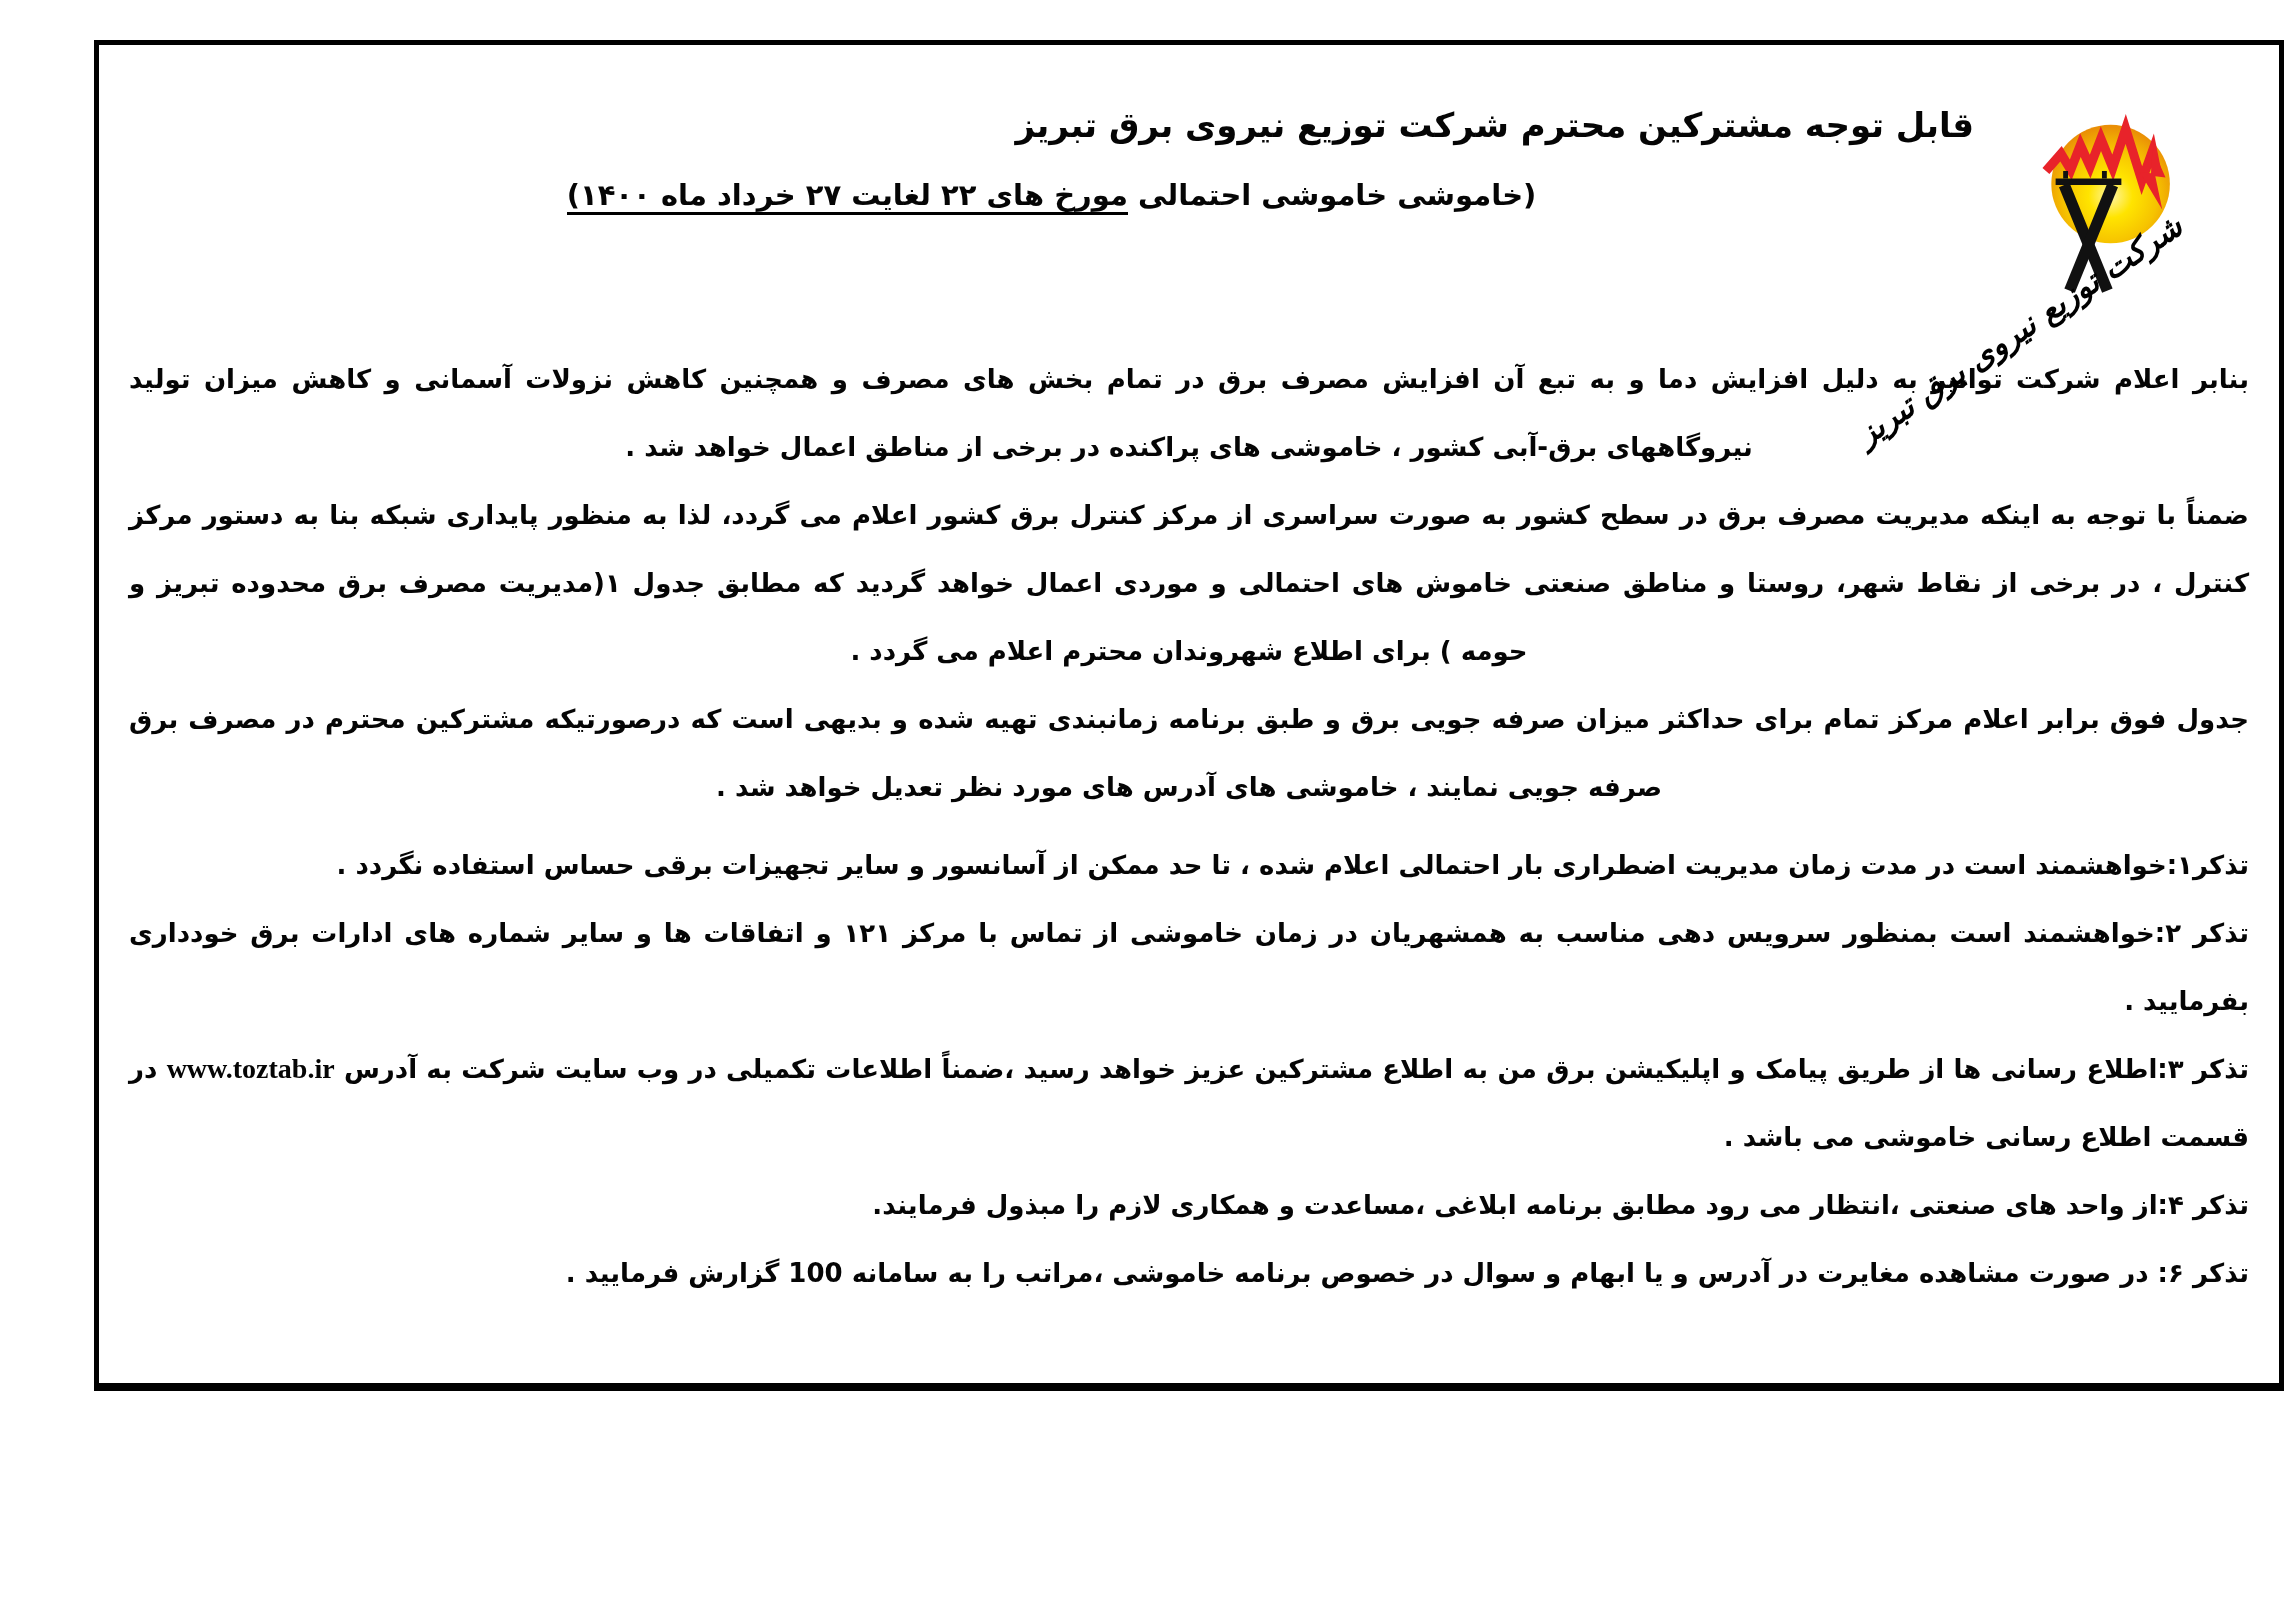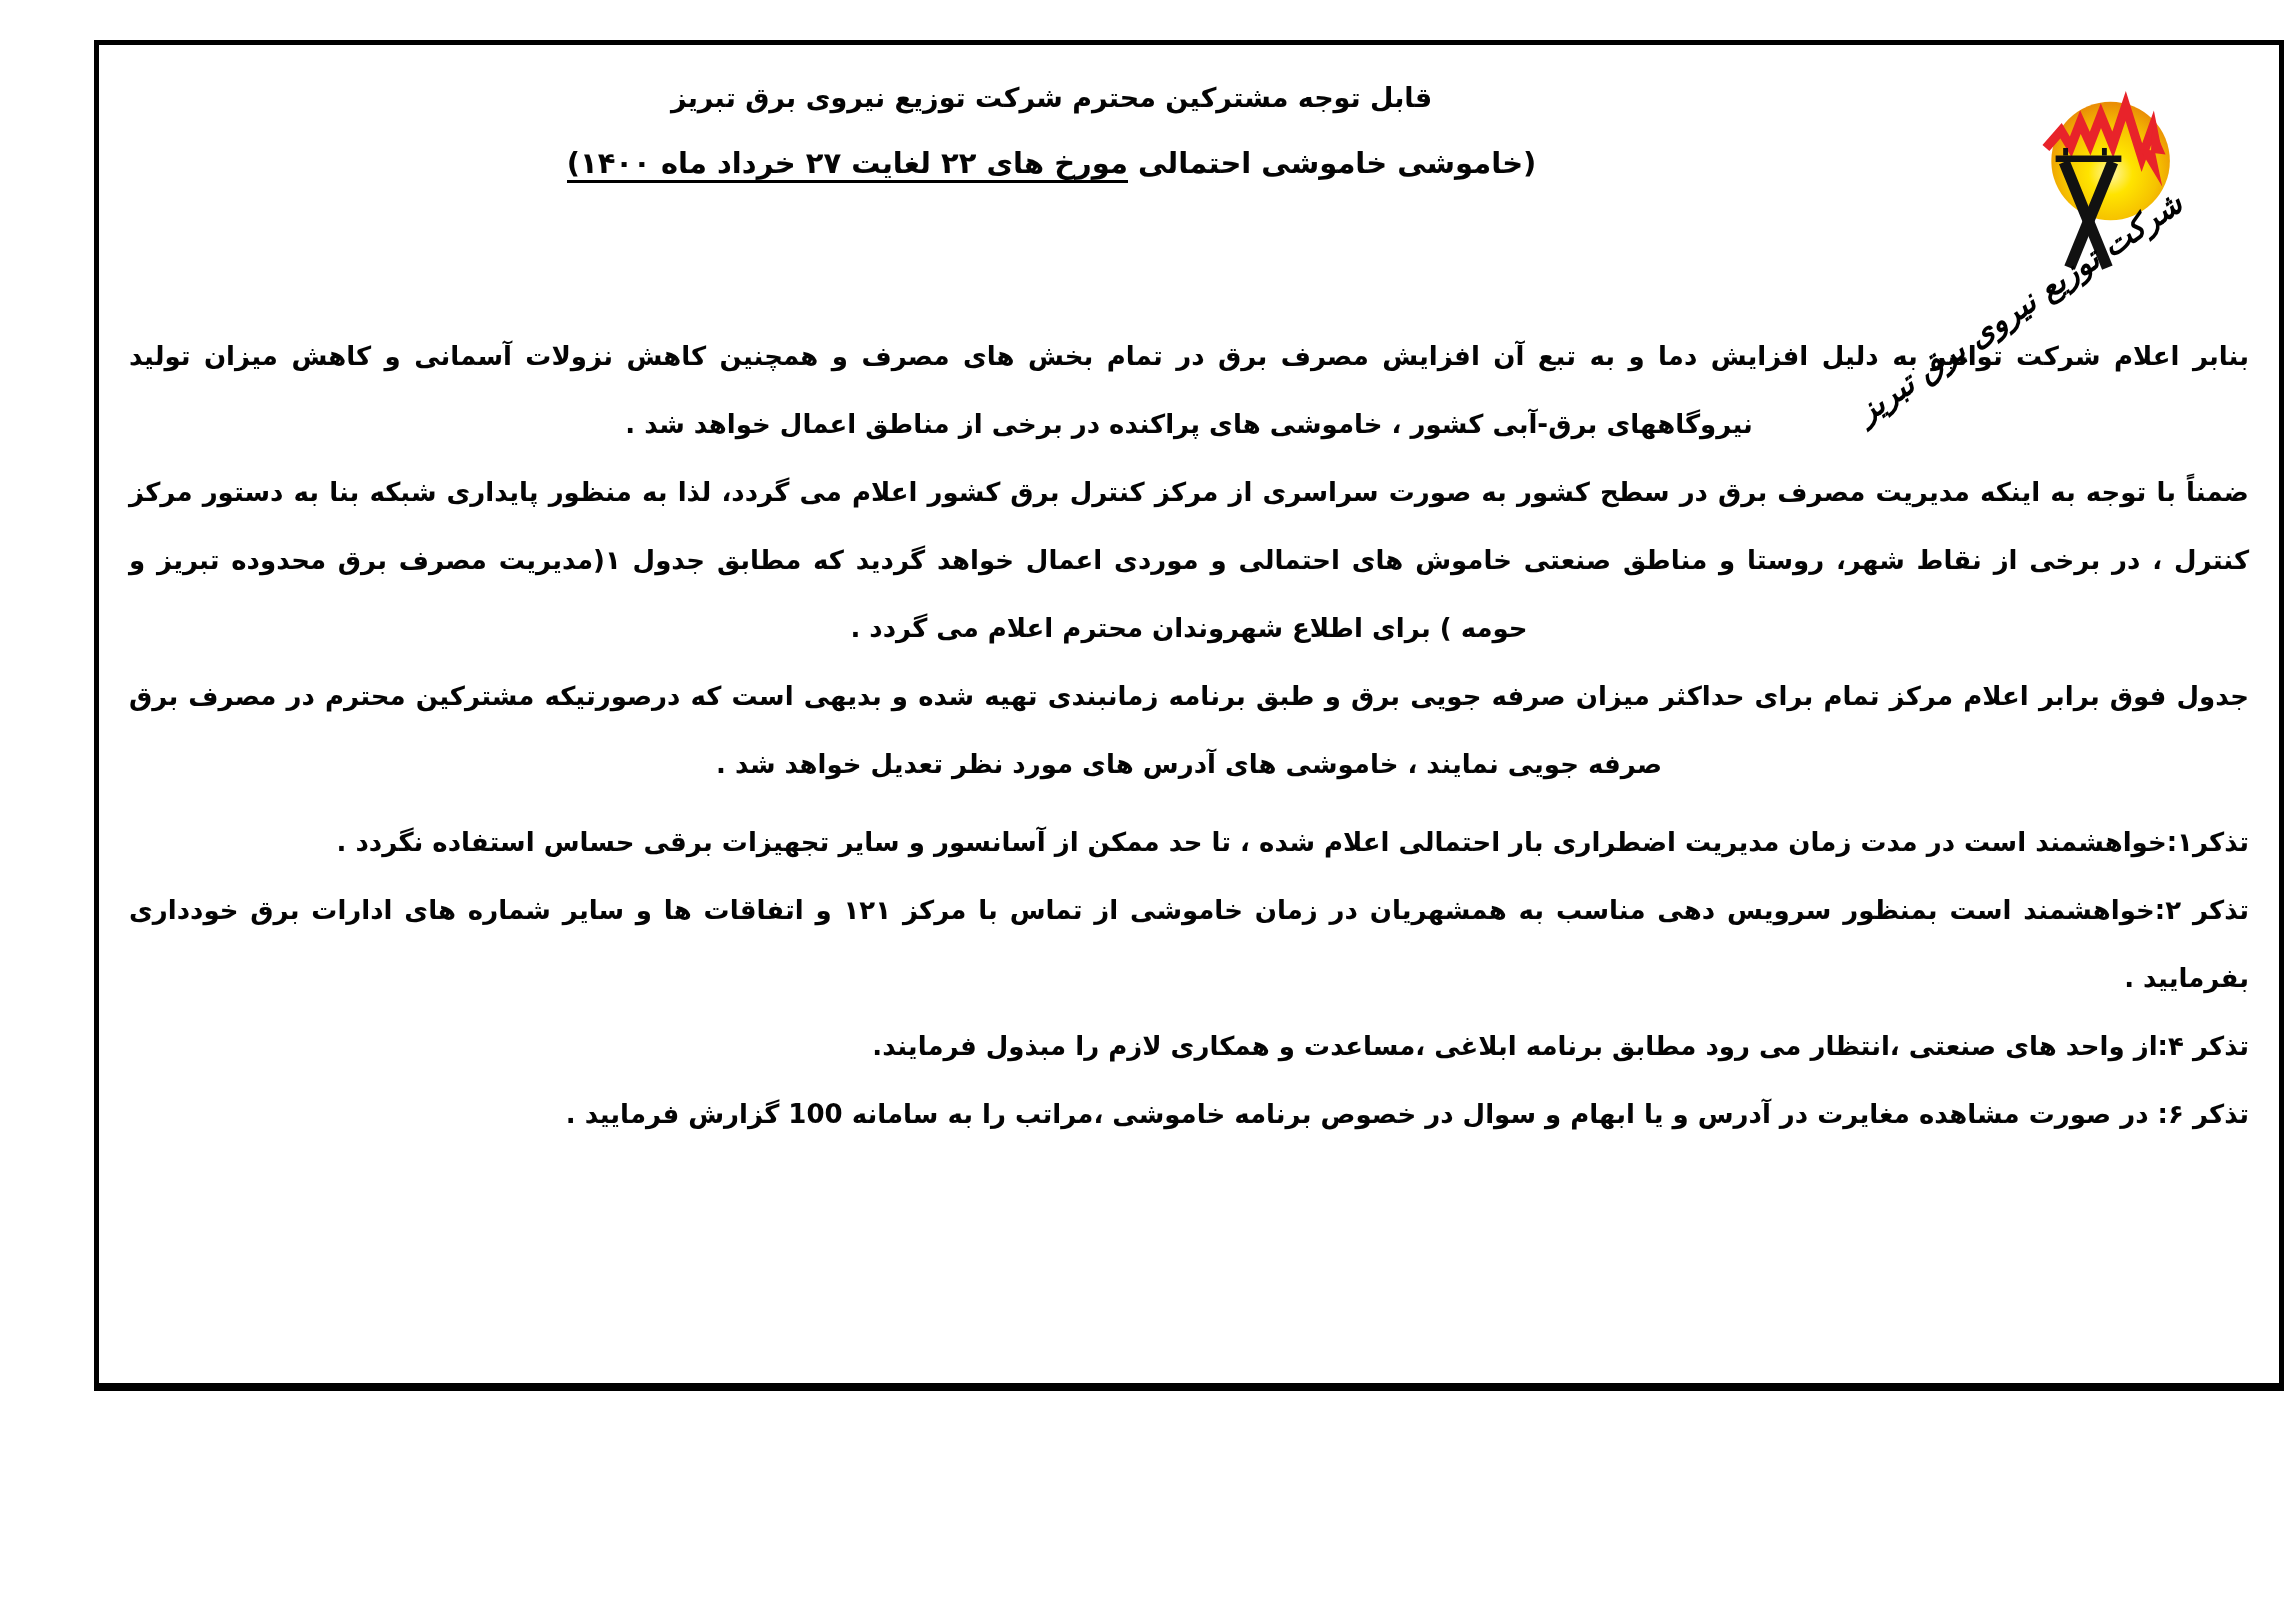--- a/index.html
+++ b/index.html
@@ -25,22 +25,23 @@
   .header { position:relative; height:240px; }
   .logo {
     position:absolute; right:13.5px; top:-2.7px;
     width:378px; height:291px; overflow:visible;
   }
   .logo text {
     font-family:"DejaVu Sans", sans-serif;
   }
   .titles { margin-left:auto; margin-right:275px; text-align:center; direction:rtl; }
   .title1 {
-    font-size:27px; font-weight:bold; margin-top:18px;
+    font-size:34px; font-weight:bold; margin-top:41px;
     letter-spacing:0;
+    text-align:right;
   }
   .title2 { font-size:29px; font-weight:bold; margin-top:33px; }
   .title2 .u {
     border-bottom:3.8px solid #000;
     padding-bottom:0;
   }
   .para {
     margin:0; direction:rtl;
     font-size:26px; font-weight:bold;
     line-height:68px;
@@ -90,19 +91,20 @@
           <div class="title2"><span>(خاموشی خاموشی احتمالی </span><span class="u">مورخ های ۲۲ لغایت ۲۷ خرداد  ماه ۱۴۰۰)</span></div>
         </div>
       </div>
 
       <p class="para center-last">بنابر اعلام شرکت توانیر به دلیل افزایش دما و به تبع آن افزایش مصرف برق در تمام بخش های مصرف و همچنین کاهش نزولات آسمانی و کاهش میزان تولید نیروگاههای برق-آبی کشور ، خاموشی های پراکنده در برخی از مناطق اعمال خواهد شد .</p>
       <p class="para center-last">ضمناً با توجه به اینکه مدیریت مصرف برق در سطح کشور به صورت سراسری از مرکز کنترل برق کشور اعلام می گردد، لذا به منظور پایداری شبکه بنا به دستور مرکز کنترل ، در برخی از نقاط شهر، روستا و مناطق صنعتی خاموش های احتمالی و موردی اعمال خواهد گردید که مطابق جدول ۱(مدیریت مصرف برق محدوده تبریز و حومه ) برای اطلاع شهروندان محترم اعلام می گردد .</p>
       <p class="para center-last">جدول فوق برابر اعلام مرکز تمام برای حداکثر میزان صرفه جویی برق و طبق برنامه زمانبندی تهیه شده و بدیهی است که درصورتیکه مشترکین محترم در مصرف برق صرفه جویی نمایند ، خاموشی های آدرس های مورد نظر تعدیل خواهد شد .</p>
 
       <p class="para notes-start">تذکر۱:خواهشمند است در مدت زمان مدیریت اضطراری بار احتمالی اعلام شده ، تا حد ممکن از آسانسور و سایر تجهیزات برقی حساس استفاده نگردد .</p>
       <p class="para">تذکر ۲:خواهشمند است بمنظور سرویس دهی مناسب به همشهریان در زمان خاموشی از تماس با مرکز ۱۲۱ و اتفاقات ها و سایر شماره های ادارات برق خودداری بفرمایید .</p>
+      <p class="para"><span>تذکر ۳:اطلاع رسانی ها از طریق پیامک و اپلیکیشن برق من به اطلاع مشترکین عزیز خواهد رسید ،ضمناً اطلاعات تکمیلی در وب سایت شرکت به آدرس </span><span class="url">www.toztab.ir</span><span> در قسمت اطلاع رسانی خاموشی می باشد .</span></p>
       <p class="para">تذکر ۴:از واحد های صنعتی ،انتظار می رود مطابق برنامه ابلاغی ،مساعدت و همکاری لازم را مبذول فرمایند.</p>
       <p class="para">تذکر ۶: در صورت مشاهده مغایرت در آدرس و یا ابهام و سوال در خصوص برنامه خاموشی ،مراتب را به سامانه 100 گزارش فرمایید .</p>
 
     </div>
   </div>
 </div>
 
 
 </body></html>

